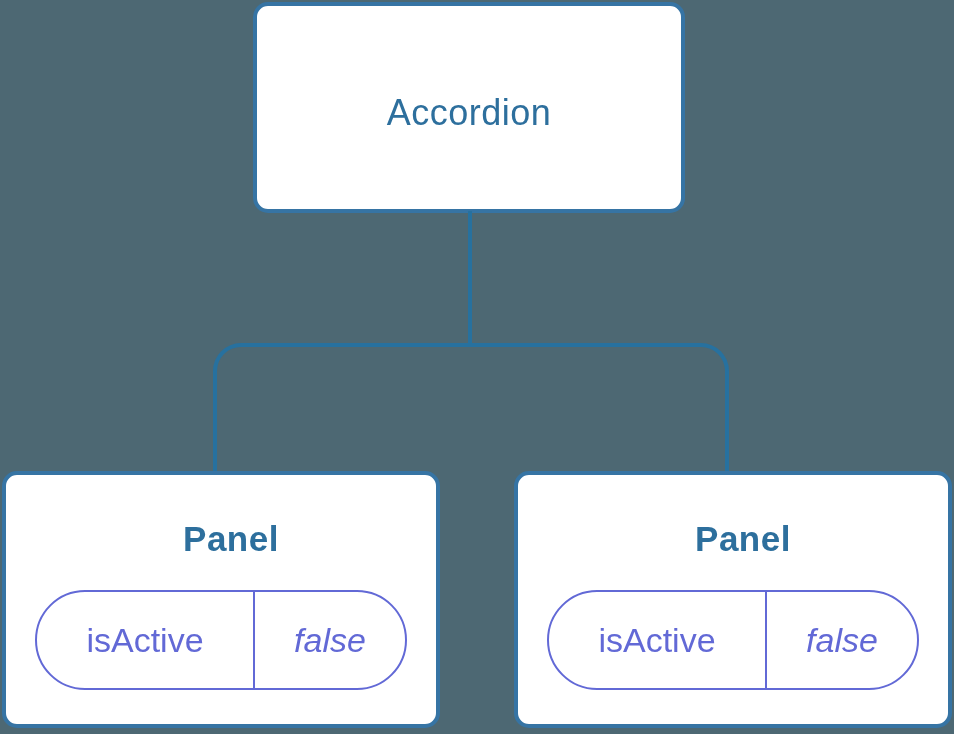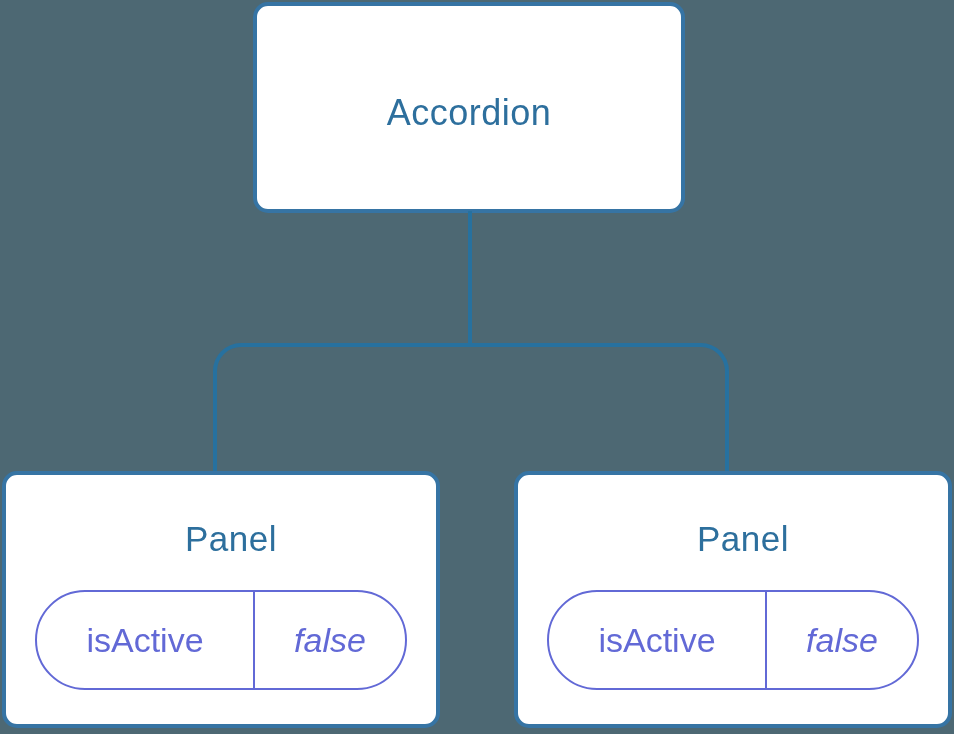--- a/index.html
+++ b/index.html
@@ -60,21 +60,21 @@
     top: 471px;
   }
   .node-panel.left  { left: 2px; }
   .node-panel.right { left: 514px; }
   .panel-title {
     position: absolute;
     left: 0; right: 0; top: 44px;
     text-align: center;
     color: var(--heading-text);
     font-size: 35px;
-    font-weight: 400;
+    font-weight: 700;
     letter-spacing: 0.5px;
     padding-left: 20px;
   }
   .state-pill {
     position: absolute;
     left: 50%; top: 115px;
     transform: translateX(-50%);
     width: 372px; height: 100px;
     border: 2px solid var(--state-accent);
     border-radius: 50px;

